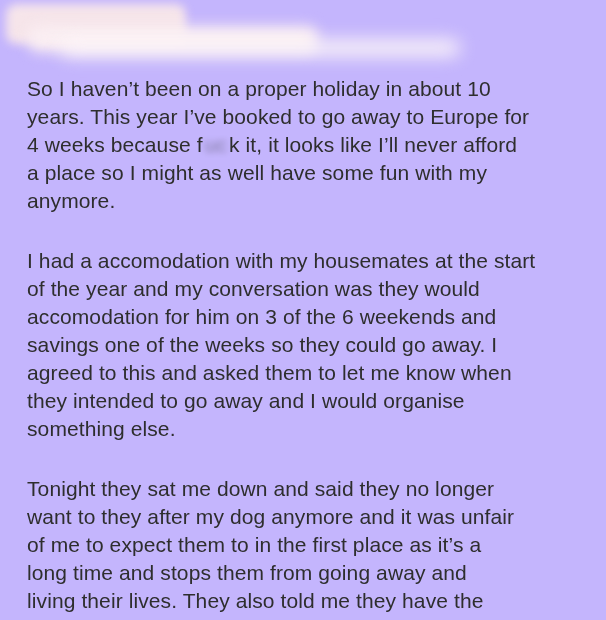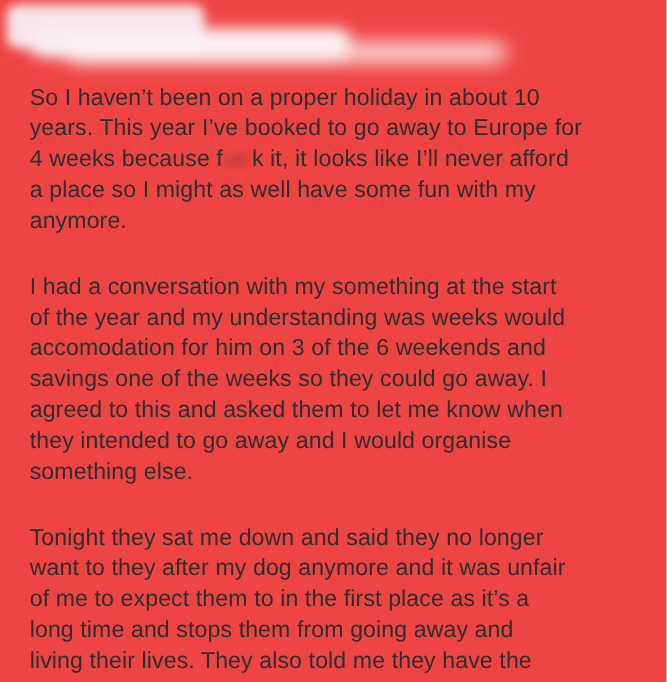--- a/index.html
+++ b/index.html
@@ -1,21 +1,21 @@
 <!DOCTYPE html>
 <html><head>
 <meta charset="utf-8">
 <style>
   html, body { margin: 0; padding: 0; background: #ffffff; }
   .screen {
     position: relative;
     width: 606px;
     height: 620px;
     overflow: hidden;
-    background: #ef4444;
+    background: #c4b5fd;
     font-family: "Liberation Sans", sans-serif;
   }
   
   .redaction { position: absolute; pointer-events: none; }
   .blob { position: absolute; border-radius: 10px; }
   .blob1 { left: 6px;  top: 4px;  width: 180px; height: 40px; filter: blur(5px); }
   .blob2 { left: 28px; top: 26px; width: 290px; height: 26px; filter: blur(7px); }
   .blob3 { left: 60px; top: 40px; width: 400px; height: 16px; filter: blur(9px); }
 
   .post-body {
@@ -50,22 +50,22 @@
 
     <p>
       <span class="line">So I haven’t been on a proper holiday in about 10</span>
       <span class="line">years. This year I’ve booked to go away to Europe for</span>
       <span class="line"><span>4 weeks because f</span><span class="censored">uc</span><span>k it, it looks like I’ll never afford</span></span>
       <span class="line">a place so I might as well have some fun with my</span>
       <span class="line">anymore.</span>
     </p>
 
     <p>
-      <span class="line">I had a conversation with my something at the start</span>
-      <span class="line">of the year and my understanding was weeks would</span>
+      <span class="line">I had a accomodation with my housemates at the start</span>
+      <span class="line">of the year and my conversation was they would</span>
       <span class="line">accomodation for him on 3 of the 6 weekends and</span>
       <span class="line">savings one of the weeks so they could go away. I</span>
       <span class="line">agreed to this and asked them to let me know when</span>
       <span class="line">they intended to go away and I would organise</span>
       <span class="line">something else.</span>
     </p>
 
     <p>
       <span class="line">Tonight they sat me down and said they no longer</span>
       <span class="line">want to they after my dog anymore and it was unfair</span>

